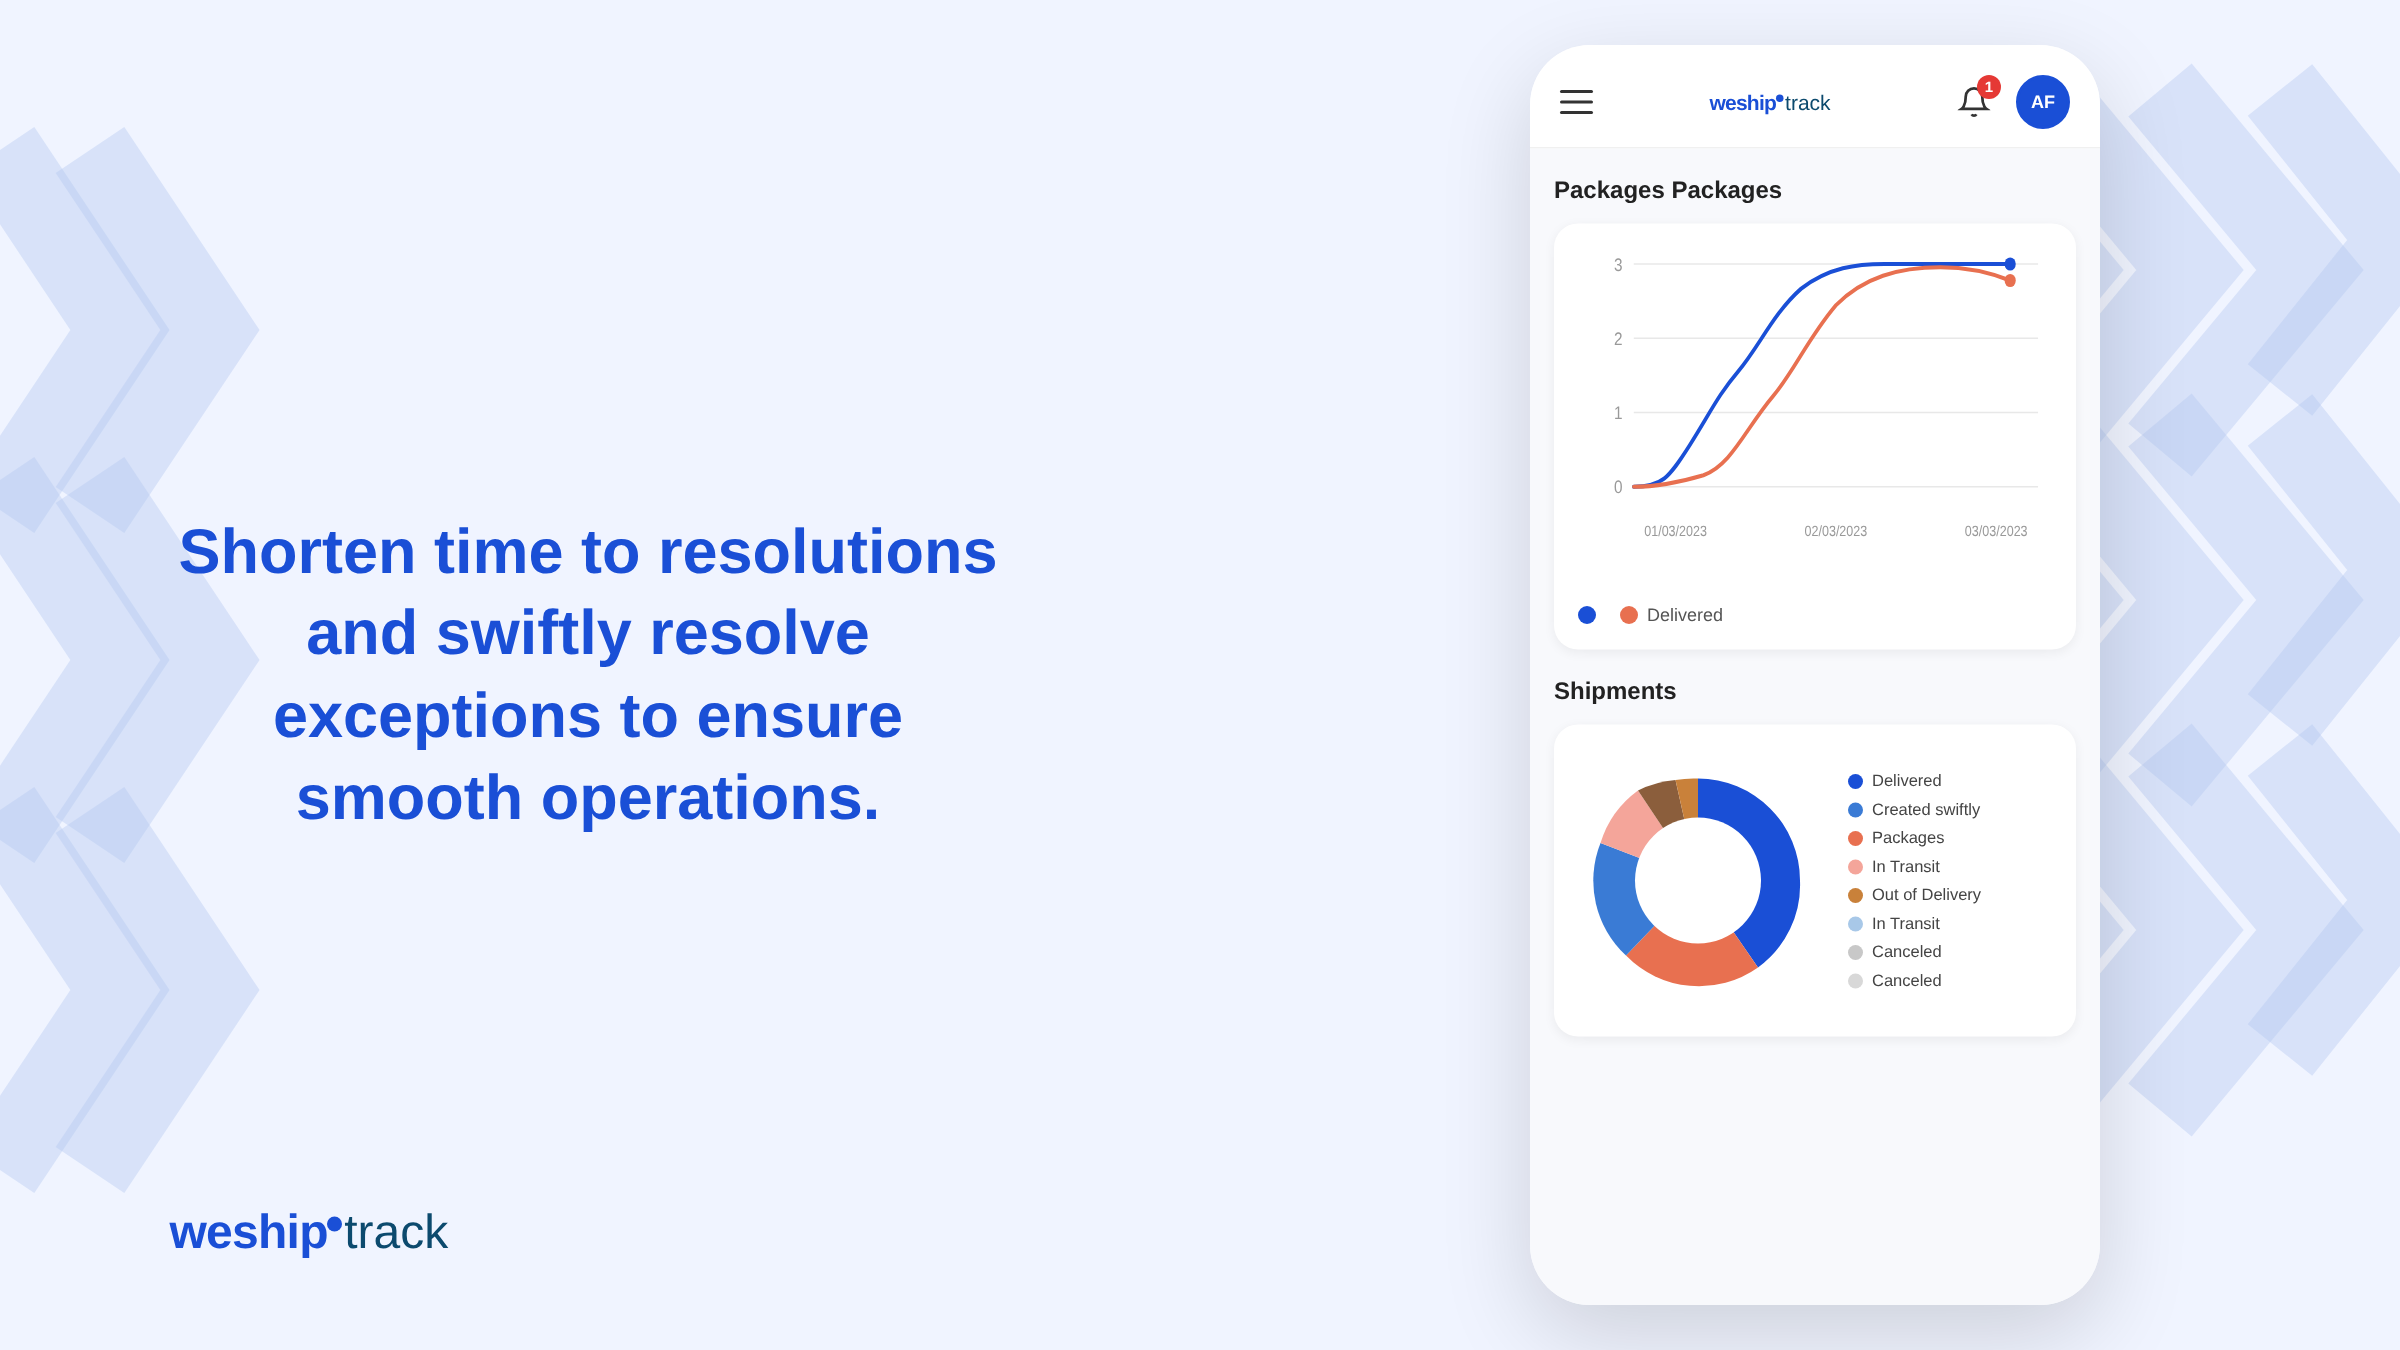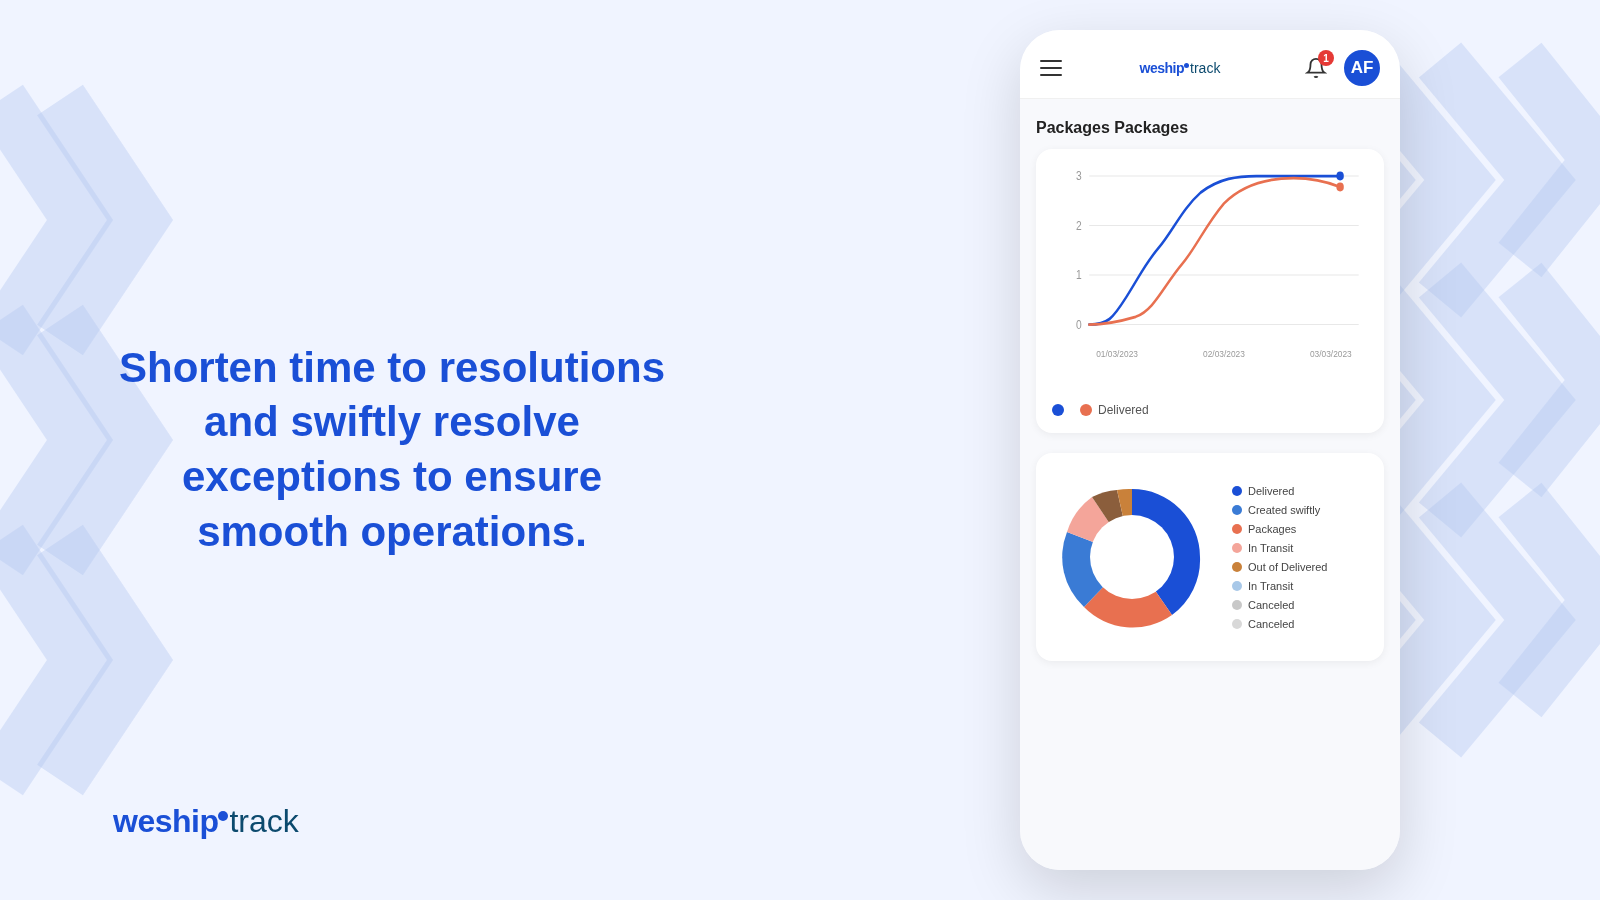--- a/index.html
+++ b/index.html
@@ -132,21 +132,21 @@
       font-weight: 700;
     }
 
     .avatar-btn {
       width: 36px;
       height: 36px;
       border-radius: 50%;
       border: 2px solid #1a4fd6;
       background: #1a4fd6;
       color: white;
-      font-size: 17px;
+      font-size: 12px;
       font-weight: 700;
       display: flex;
       align-items: center;
       justify-content: center;
       cursor: pointer;
     }
 
     .phone-body {
       flex: 1;
       overflow-y: auto;
@@ -378,20 +378,21 @@
           <div class="legend-item">
             <div class="legend-dot" style="background:#1a4fd6;"></div>
           </div>
           <div class="legend-item">
             <div class="legend-dot" style="background:#e87050;"></div>
             <span>Delivered</span>
           </div>
         </div>
       </div>
 
+      <div class="section-title">Shipments</div>
 
       <div class="card">
         <div class="donut-area">
 
           <svg class="donut-svg" viewBox="0 0 160 160">
 
             <circle cx="80" cy="80" r="70" fill="white"></circle>
 
             <path d="M80,80 L80,12 A68,68 0 0,1 148,80 A68,68 0 0,1 120,138 Z" fill="#1a4fd6"></path>
 
@@ -420,21 +421,21 @@
             <div class="donut-legend-item">
               <div class="donut-legend-dot" style="background:#e87050;"></div>
               <span>Packages</span>
             </div>
             <div class="donut-legend-item">
               <div class="donut-legend-dot" style="background:#f4a59a;"></div>
               <span>In Transit</span>
             </div>
             <div class="donut-legend-item">
               <div class="donut-legend-dot" style="background:#c9813a;"></div>
-              <span>Out of Delivered</span>
+              <span>Out of Delivery</span>
             </div>
             <div class="donut-legend-item">
               <div class="donut-legend-dot" style="background:#a8c8e8;"></div>
               <span>In Transit</span>
             </div>
             <div class="donut-legend-item">
               <div class="donut-legend-dot" style="background:#c8c8c8;"></div>
               <span>Canceled</span>
             </div>
             <div class="donut-legend-item">

